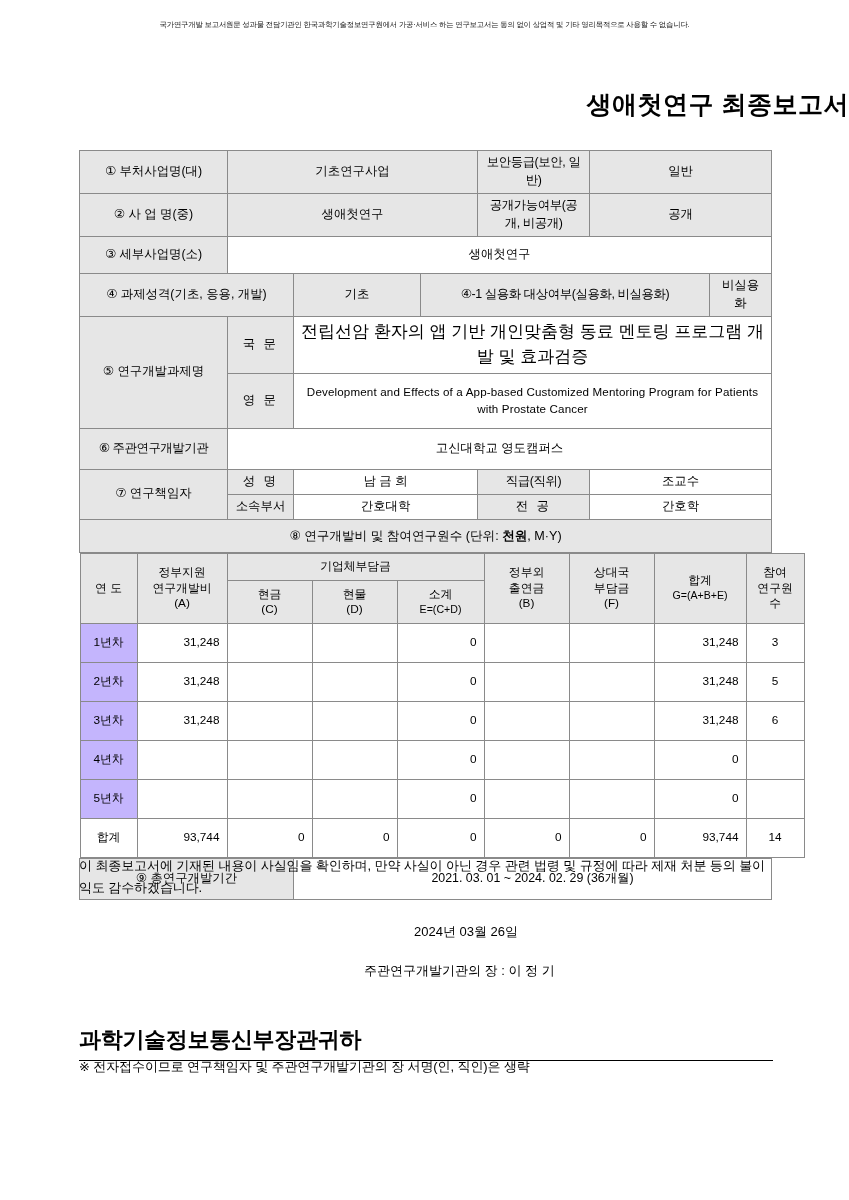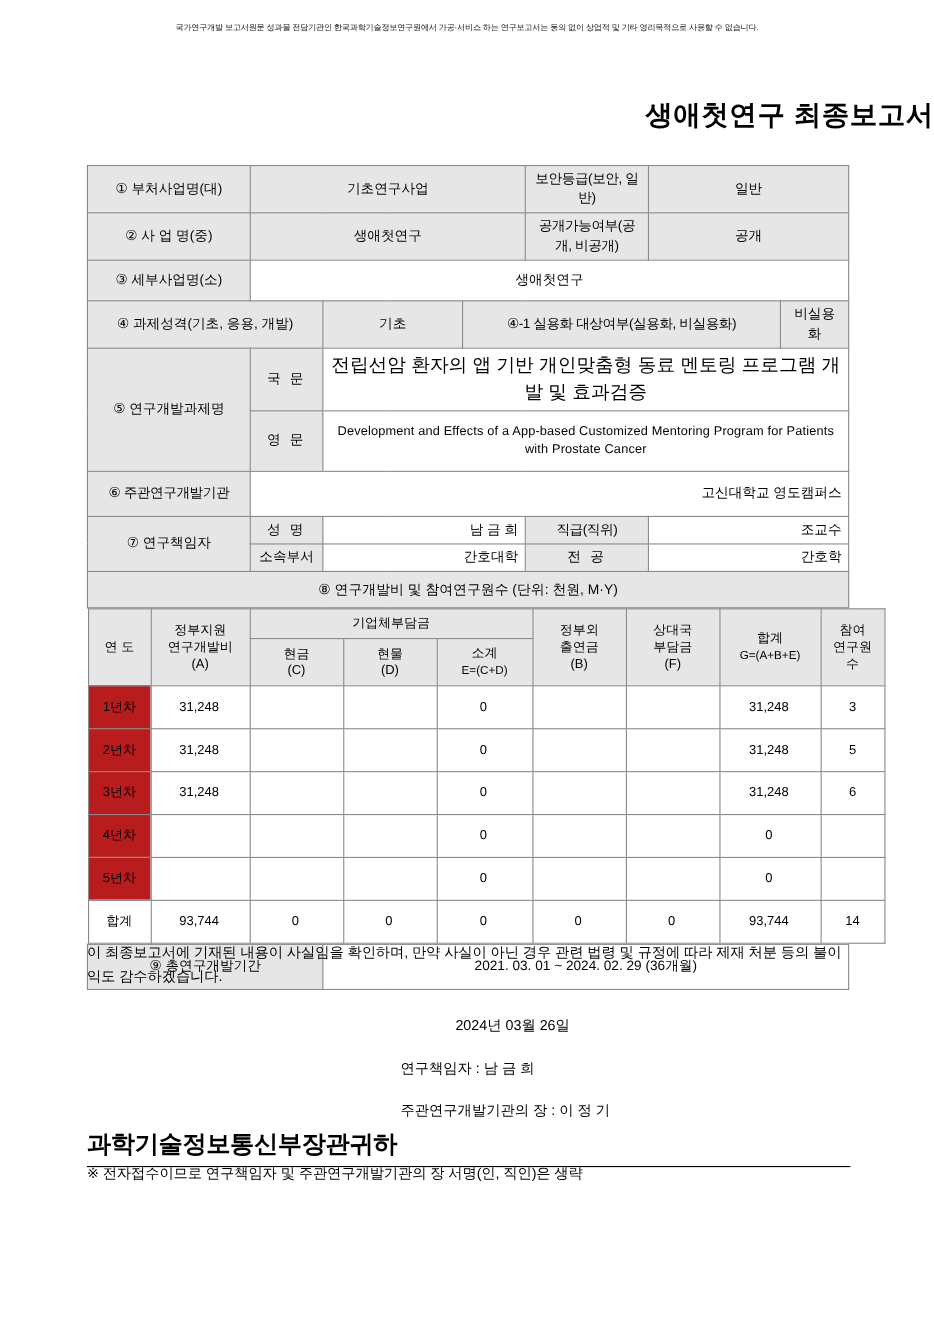--- a/index.html
+++ b/index.html
@@ -40,56 +40,56 @@
   }
   .main-table td{
     border:1px solid #8a8a8a;
     padding:3px 6px;
     vertical-align:middle;
     line-height:1.45;
     background:#ffffff;
   }
   .hd{background:#e6e6e6 !important;}
   .ctr{text-align:center;}
-  .lft{text-align:right;}
+  .lft{text-align:center;}
   .sp{letter-spacing:2.5px;}
   .h30{height:30px;}
   .h34{height:34px;}
   .h36{height:36px;}
   .tight{letter-spacing:-0.4px;}
   .eng{font-size:11.6px;letter-spacing:0.15px;line-height:1.6;}
   .korttl{font-size:17px;line-height:1.6;}
 
   
   .budget-title{
     background:#e6e6e6 !important;
     text-align:center;
     font-size:12.6px;
     height:26px;
   }
-  .budget-title b{font-weight:normal;}
+  .budget-title b{font-weight:bold;}
 
   .budget{
     width:100%;
     border-collapse:collapse;
     table-layout:fixed;
     font-size:11.8px;
   }
   .budget td{
     border:1px solid #8a8a8a;
     padding:2px 5px;
     vertical-align:middle;
     line-height:1.3;
   }
   .budget .bh{background:#e6e6e6;text-align:center;}
   .or{background:#f8c79a;}
   .gr{background:#e3e3e3;}
   .wh{background:#ffffff;}
-  .budget .rowlbl{background:#b91c1c;text-align:center;}
-  .budget .num{text-align:center;padding-right:7px;}
+  .budget .rowlbl{background:#c4b5fd;text-align:center;}
+  .budget .num{text-align:right;padding-right:7px;}
   .budget .cnum{text-align:center;}
   .sm{font-size:10.6px;}
 
   
   .stmt{
     position:absolute;left:79px;top:855px;width:694px;
     font-size:13px;line-height:1.72;letter-spacing:-0.1px;
   }
   .sig{
     position:absolute;left:79px;top:925px;width:694px;
@@ -329,21 +329,20 @@
       <td class="hd ctr h34" colspan="2">⑨ 총연구개발기간</td>
       <td class="ctr" colspan="6">2021. 03. 01 ~ 2024. 02. 29 (36개월)</td>
     </tr>
   </tbody>
     </table>
 
   <div class="stmt">이 최종보고서에 기재된 내용이 사실임을 확인하며, 만약 사실이 아닌 경우 관련 법령 및 규정에 따라 제재 처분 등의 불이익도 감수하겠습니다.</div>
 
   <div class="sig">
     <div class="line l1">2024년      03월    26일</div>
-    <div class="line l2">연구책임자 :  남 금 희</div>
     <div class="line l3">주관연구개발기관의 장 :  이 정 기</div>
   </div>
 
   <div class="minister-wrap">
     <span class="minister">과학기술정보통신부장관</span><span class="minister gwiha">귀하</span>
   </div>
 
   <div class="note">※ 전자접수이므로 연구책임자 및 주관연구개발기관의 장 서명(인, 직인)은 생략</div>
 
 </div>

